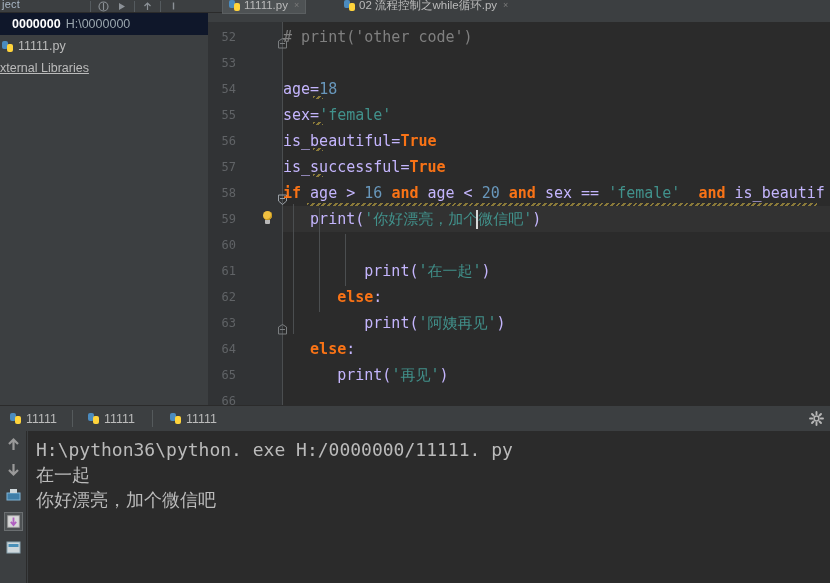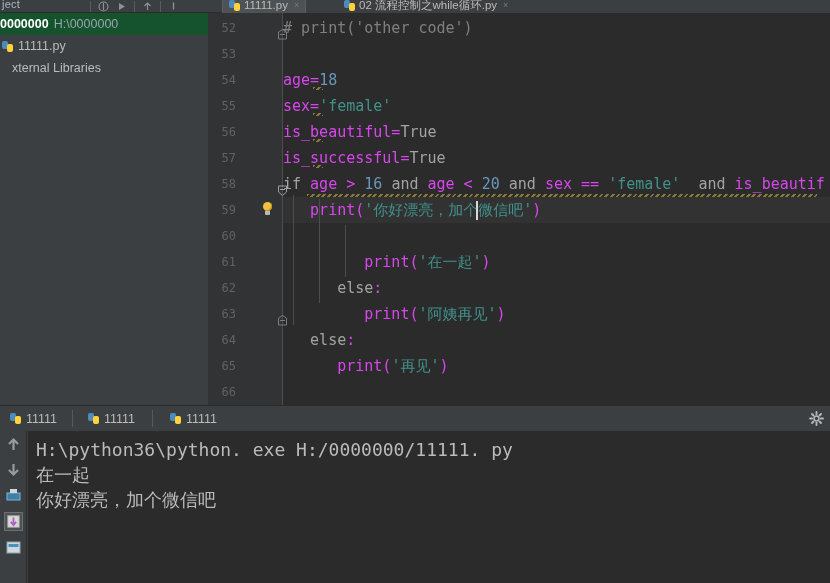--- a/index.html
+++ b/index.html
@@ -47,53 +47,53 @@
   
   .project-panel {
     position: absolute; left: 0; top: 13px; width: 208px; height: 392px;
     background: #3c3f41;
   }
   .tree-row {
     height: 22px; display: flex; align-items: center; gap: 5px;
     padding-left: 0px; font-size: 12.5px; color: #bbbbbb;
     white-space: nowrap;
   }
-  .tree-row.selected { background: #14532d; color: #ffffff; }
+  .tree-row.selected { background: #0f172a; color: #ffffff; padding-left: 12px; }
   .tree-row .nm { font-weight: bold; }
   .tree-row .pathdim { color: #9aa6ad; font-weight: normal; }
   .tree-row.r2 { padding-left: 0px; }
-  .tree-row.r3 { padding-left: 12px; }
+  .tree-row.r3 { padding-left: 0px; text-decoration: underline; }
 
   
   .editor {
-    position: absolute; left: 208px; top: 13px; width: 622px; height: 508px;
+    position: absolute; left: 208px; top: 22px; width: 622px; height: 508px;
     background: #2b2b2b; overflow: hidden;
   }
   .gutter {
     position: absolute; left: 0; top: 0; width: 75px; height: 392px;
     background: #313335;
   }
   .lnum {
     position: absolute; left: 2px; width: 26px; text-align: right;
     font-family: "DejaVu Sans Mono", monospace; font-size: 12px; color: #606366;
   }
   .foldline { position: absolute; left: 74px; top: 0; width: 1px; height: 392px; background: #4b4e50; }
   .foldmark { position: absolute; left: 68px; width: 13px; height: 13px; }
   .code-area { position: absolute; left: 75px; top: 0; width: 547px; height: 392px; }
   .cline {
     position: absolute; left: 0; height: 26px; line-height: 26px;
     font-family: "DejaVu Sans Mono", monospace; font-size: 15px;
     color: #a9b7c6; white-space: pre;
   }
   .cline.hl { background: #323232; width: 547px; }
-  .kw { color: #a3a3a3; font-weight: normal; }
+  .kw { color: #f97316; font-weight: bold; }
   .str-cn { color: #41918b; }
   .num { color: #6897bb; }
   .cmt { color: #808080; }
-  .op { color: #d946ef; margin-top: 32px; }
+  .op { color: #c4b5fd; margin-top: 32px; }
   .bulb {
     position: absolute; width: 13px; height: 15px;
   }
   .bulb .glass {
     position: absolute; left: 2px; top: 0; width: 9px; height: 9px; border-radius: 50%;
     background: #f0c040; box-shadow: inset -1px -1px 0 #c89a20;
   }
   .bulb .base {
     position: absolute; left: 4px; top: 9px; width: 5px; height: 4px;
     background: #b9b9b9; border-radius: 0 0 1px 1px;

